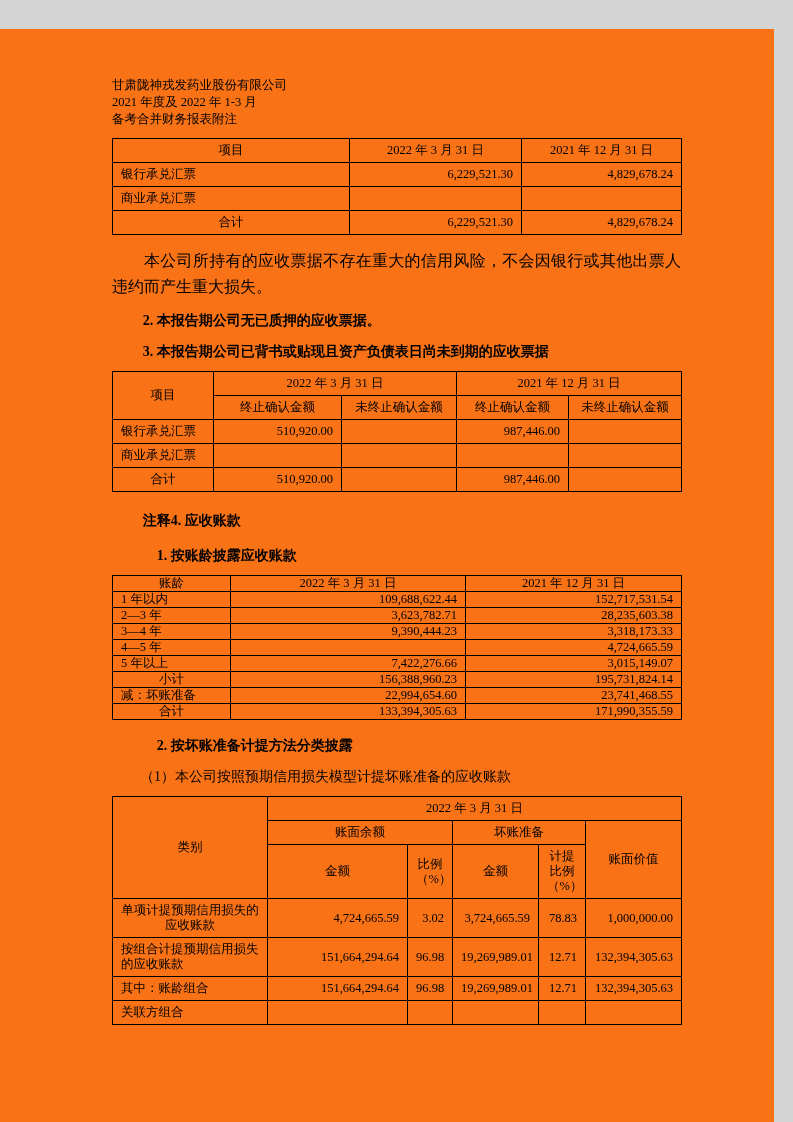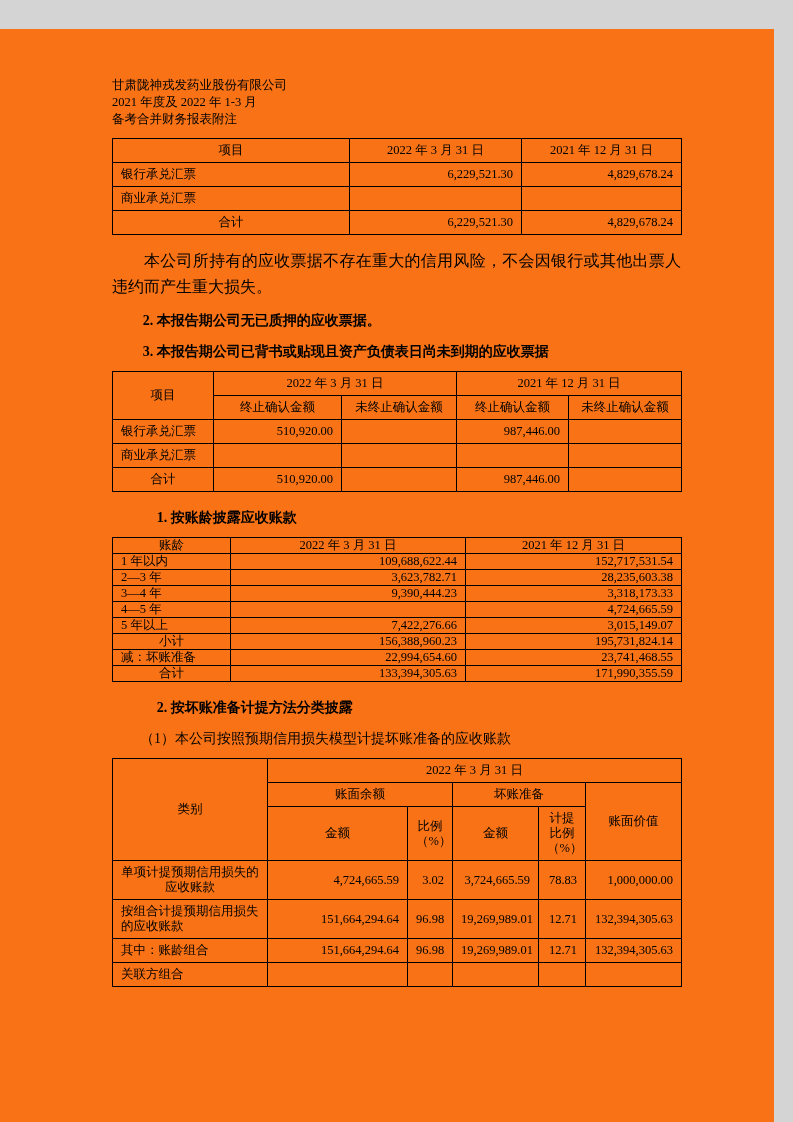--- a/index.html
+++ b/index.html
@@ -156,20 +156,21 @@
         <tr>
           <td class="c">合计</td>
           <td class="num">510,920.00</td>
           <td class="num"></td>
           <td class="num">987,446.00</td>
           <td class="num"></td>
         </tr>
       </tbody>
     </table>
 
+    <div class="h-bold hnote">注释4. 应收账款</div>
     <div class="h-bold hsub">1.  按账龄披露应收账款</div>
 
     <table class="tbl t3">
       <colgroup>
           <col style="width:118px">
           <col style="width:235px">
           <col style="width:216px">
         </colgroup>
       <thead>
         <tr>

